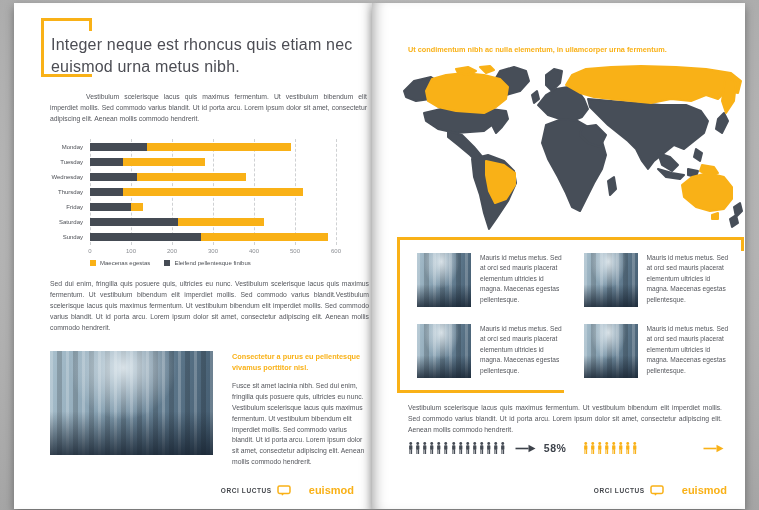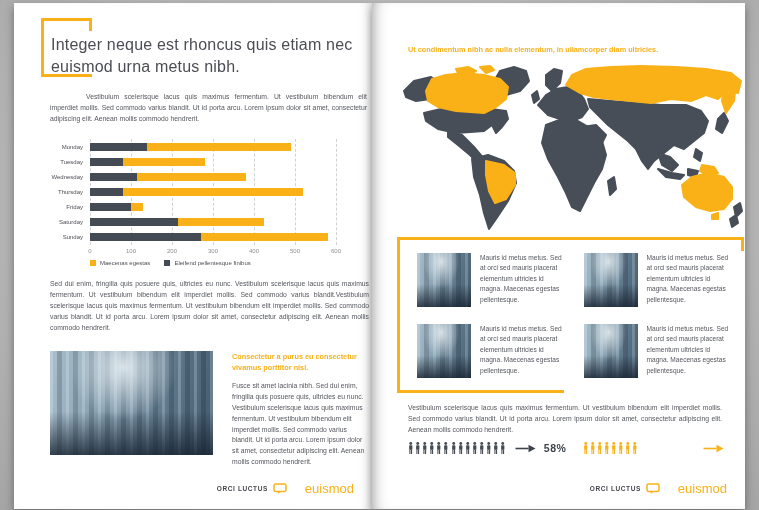--- a/index.html
+++ b/index.html
@@ -56,21 +56,21 @@
       repeating-linear-gradient(90deg, rgba(255,255,255,.20) 0 3px, rgba(0,0,0,0) 3px 7px, rgba(0,0,0,.17) 7px 12px, rgba(0,0,0,0) 12px 16px),
       linear-gradient(100deg,#a9c0cd 0%,#7f9aac 40%,#5b7589 72%,#425a6e 100%);
   }
   .photo-large{position:absolute;left:36px;top:348px;width:163px;height:104px;}
   .feature-heading{position:absolute;left:218px;top:349px;width:140px;font-size:7.3px;line-height:1.5;
     font-weight:bold;color:var(--accent);}
   .feature-body{position:absolute;left:218px;top:378px;width:138px;text-align:left;}
 
   .footer{position:absolute;right:18px;bottom:13px;display:flex;align-items:center;gap:5px;}
   .brand{font-size:6.5px;font-weight:bold;letter-spacing:.6px;color:#44474c;}
-  .logo-text{font-size:13px;font-weight:normal;color:var(--accent);margin-left:13px;}
+  .logo-text{font-size:11px;font-weight:bold;color:var(--accent);margin-left:13px;}
 
   
   .rp-heading{position:absolute;left:36px;top:42px;width:320px;font-size:7.3px;font-weight:bold;color:var(--accent);}
   .world-map{position:absolute;left:24px;top:58px;width:350px;height:170px;}
   .map-base{fill:var(--map-dark);stroke:var(--map-dark);stroke-width:2;stroke-linejoin:round;}
   .map-hl{fill:var(--accent);stroke:var(--accent);stroke-width:2;stroke-linejoin:round;}
 
   .frame-box{position:absolute;left:25px;top:234px;width:347px;height:156px;}
   .fb-top{position:absolute;left:0;top:0;right:0;height:3px;background:var(--accent);}
   .fb-rstub{position:absolute;right:0;top:0;width:3px;height:14px;background:var(--accent);}
@@ -183,35 +183,35 @@
         <span class="leg-item">
           <span class="leg-swatch" style="background:var(--dark)"></span>
           <span class="leg-label">Eleifend pellentesque finibus</span>
         </span>
       </div>
     </div>
 
     <p class="par body2">Sed dui enim, fringilla quis posuere quis, ultricies eu nunc. Vestibulum scelerisque lacus quis maximus fermentum. Ut vestibulum bibendum elit imperdiet mollis. Sed commodo varius blandit.Vestibulum scelerisque lacus quis maximus fermentum. Ut vestibulum bibendum elit imperdiet mollis. Sed commodo varius blandit. Ut id porta arcu. Lorem ipsum dolor sit amet, consectetur adipiscing elit. Aenean mollis commodo hendrerit.</p>
 
     <div class="photo photo-large"></div>
-    <h3 class="feature-heading">Consectetur a purus eu consectetur vivamus porttitor nisl.</h3>
+    <h3 class="feature-heading">Consectetur a purus eu pellentesque vivamus porttitor nisl.</h3>
     <p class="par feature-body">Fusce sit amet lacinia nibh. Sed dui enim, fringilla quis posuere quis, ultricies eu nunc. Vestibulum scelerisque lacus quis maximus fermentum. Ut vestibulum bibendum elit imperdiet mollis. Sed commodo varius blandit. Ut id porta arcu. Lorem ipsum dolor sit amet, consectetur adipiscing elit. Aenean mollis commodo hendrerit.</p>
 
     <div class="footer">
       <span class="brand">ORCI LUCTUS</span>
       <svg width="14" height="11" viewBox="0 0 14 11">
         <rect x="1" y="1" width="12" height="7.4" rx="1.6" fill="none" stroke="var(--accent)" stroke-width="1.5"></rect>
         <path d="M4.4 8.4 L7.4 8.4 L5 10.8 Z" fill="var(--accent)"></path>
       </svg>
       <span class="logo-text">euismod</span>
     </div>
   </div>
 
   <div class="page page-right">
-    <h2 class="rp-heading">Ut condimentum nibh ac nulla elementum, in ullamcorper diam ultricies.</h2>
+    <h2 class="rp-heading">Ut condimentum nibh ac nulla elementum, in ullamcorper urna fermentum.</h2>
 
     <svg class="world-map" viewBox="0 0 350 170">
 
       <path class="map-base" d="M97,22 L104,10 L118,6 L130,10 L133,20 L124,30 L110,34 L100,30 Z"></path>
       <path class="map-base" d="M8,30 L18,20 L35,16 L44,22 L46,32 L34,38 L20,40 L10,36 Z"></path>
       <path class="map-base" d="M28,52 L45,48 L70,46 L95,48 L110,50 L112,58 L106,66 L100,72 L96,64 L88,70 L60,72 L42,68 L30,60 Z"></path>
       <path class="map-base" d="M52,70 L66,74 L78,86 L88,98 L92,106 L84,104 L74,94 L62,84 L52,76 Z"></path>
       <path class="map-base" d="M76,98 L92,94 L108,100 L118,110 L120,122 L112,140 L100,158 L93,168 L88,152 L84,134 L78,116 Z"></path>
       <path class="map-base" d="M142,44 L150,34 L160,28 L172,26 L182,30 L188,38 L192,48 L186,56 L176,60 L164,58 L152,54 Z"></path>
       <path class="map-base" d="M150,14 L158,8 L166,10 L164,22 L156,30 L150,24 Z"></path>

